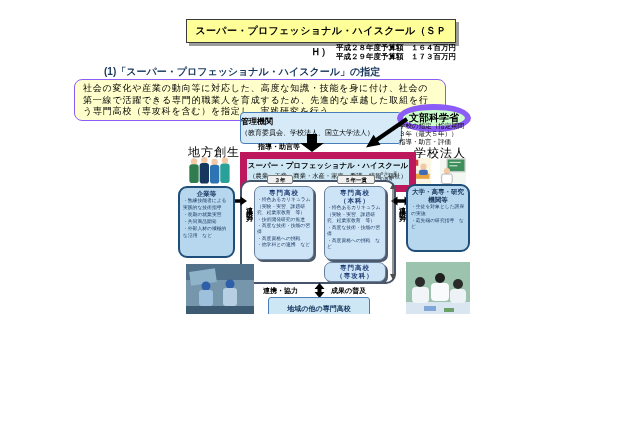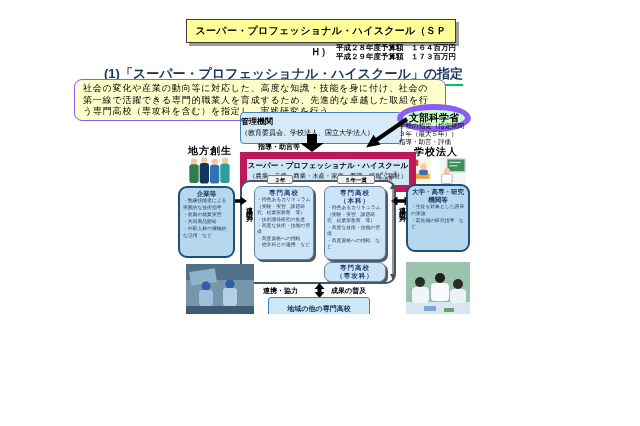--- a/index.html
+++ b/index.html
@@ -8,35 +8,35 @@
   .abs{position:absolute;}
   .pre{white-space:pre-line;}
   
   .title-box{left:186px;top:19px;width:268px;height:22px;background:#FFFF99;
     border:1.5px solid #3b3b3b;box-shadow:3px 3px 0 #9c9c9c;text-align:center;
     font-weight:bold;font-size:10px;line-height:21px;letter-spacing:0.3px;}
   .budget{left:290px;top:43px;width:166px;text-align:right;font-size:7.5px;
     font-weight:bold;line-height:1.25;}
   .sec-heading{font-weight:bold;color:#17365D;border-bottom:2px solid #00C060;
     padding-bottom:1px;}
-  .h1{left:104px;top:65px;font-size:13px;}
+  .h1{left:104px;top:65px;font-size:10px;}
   .h2{left:178px;top:364px;font-size:7.5px;}
   .ybox{background:#FFFFCC;border:1px solid #8b5cf6;border-radius:8px;}
   .ybox1{left:74px;top:79px;width:372px;height:42px;padding:3px 8px;box-sizing:border-box;
     font-size:9px;line-height:11.5px;letter-spacing:0.8px;}
   .blue-box{background:#D6EAF8;border:1px solid #4A7EBB;border-radius:4px;text-align:left;}
   .kanri{left:240px;top:112px;width:160px;height:30px;}
   .kanri-title{font-size:8px;font-weight:bold;margin-top:3px;}
   .kanri-sub{font-size:7px;margin-top:1px;}
   .small-label{font-size:7px;font-weight:bold;}
   .oval{left:397px;top:104px;width:62px;height:16px;background:#CCFFCC;
     border:6px solid #8b5cf6;border-radius:50%;text-align:center;font-size:10px;
     font-weight:bold;line-height:15px;}
   .mext-note{left:399px;top:122px;width:80px;font-size:6.5px;line-height:1.25;}
-  .big-label{font-size:10px;font-weight:bold;letter-spacing:1px;}
+  .big-label{font-size:12px;font-weight:normal;letter-spacing:1px;}
   .sph-box{left:240px;top:152px;width:162px;height:26px;background:#CDE7F5;
     border:7px solid #be185d;text-align:center;}
   .sph-title{font-size:7.5px;font-weight:bold;margin-top:2px;}
   .sph-sub{font-size:6.3px;margin-top:1px;}
   .outer-frame{left:240px;top:180px;width:156px;height:104px;border:2px solid #44546A;
     border-radius:10px;background:#fff;box-sizing:border-box;}
   .vtext{writing-mode:vertical-rl;font-size:7px;font-weight:bold;letter-spacing:2px;color:#000;}
   .tag{background:#F0F0F0;border:1px solid #7F7F7F;border-radius:2px;font-size:5.5px;
     font-weight:bold;text-align:center;line-height:8px;height:9px;box-sizing:border-box;}
   .inner-card{background:#CDE4F7;border:1px solid #6A7F99;border-radius:7px;

